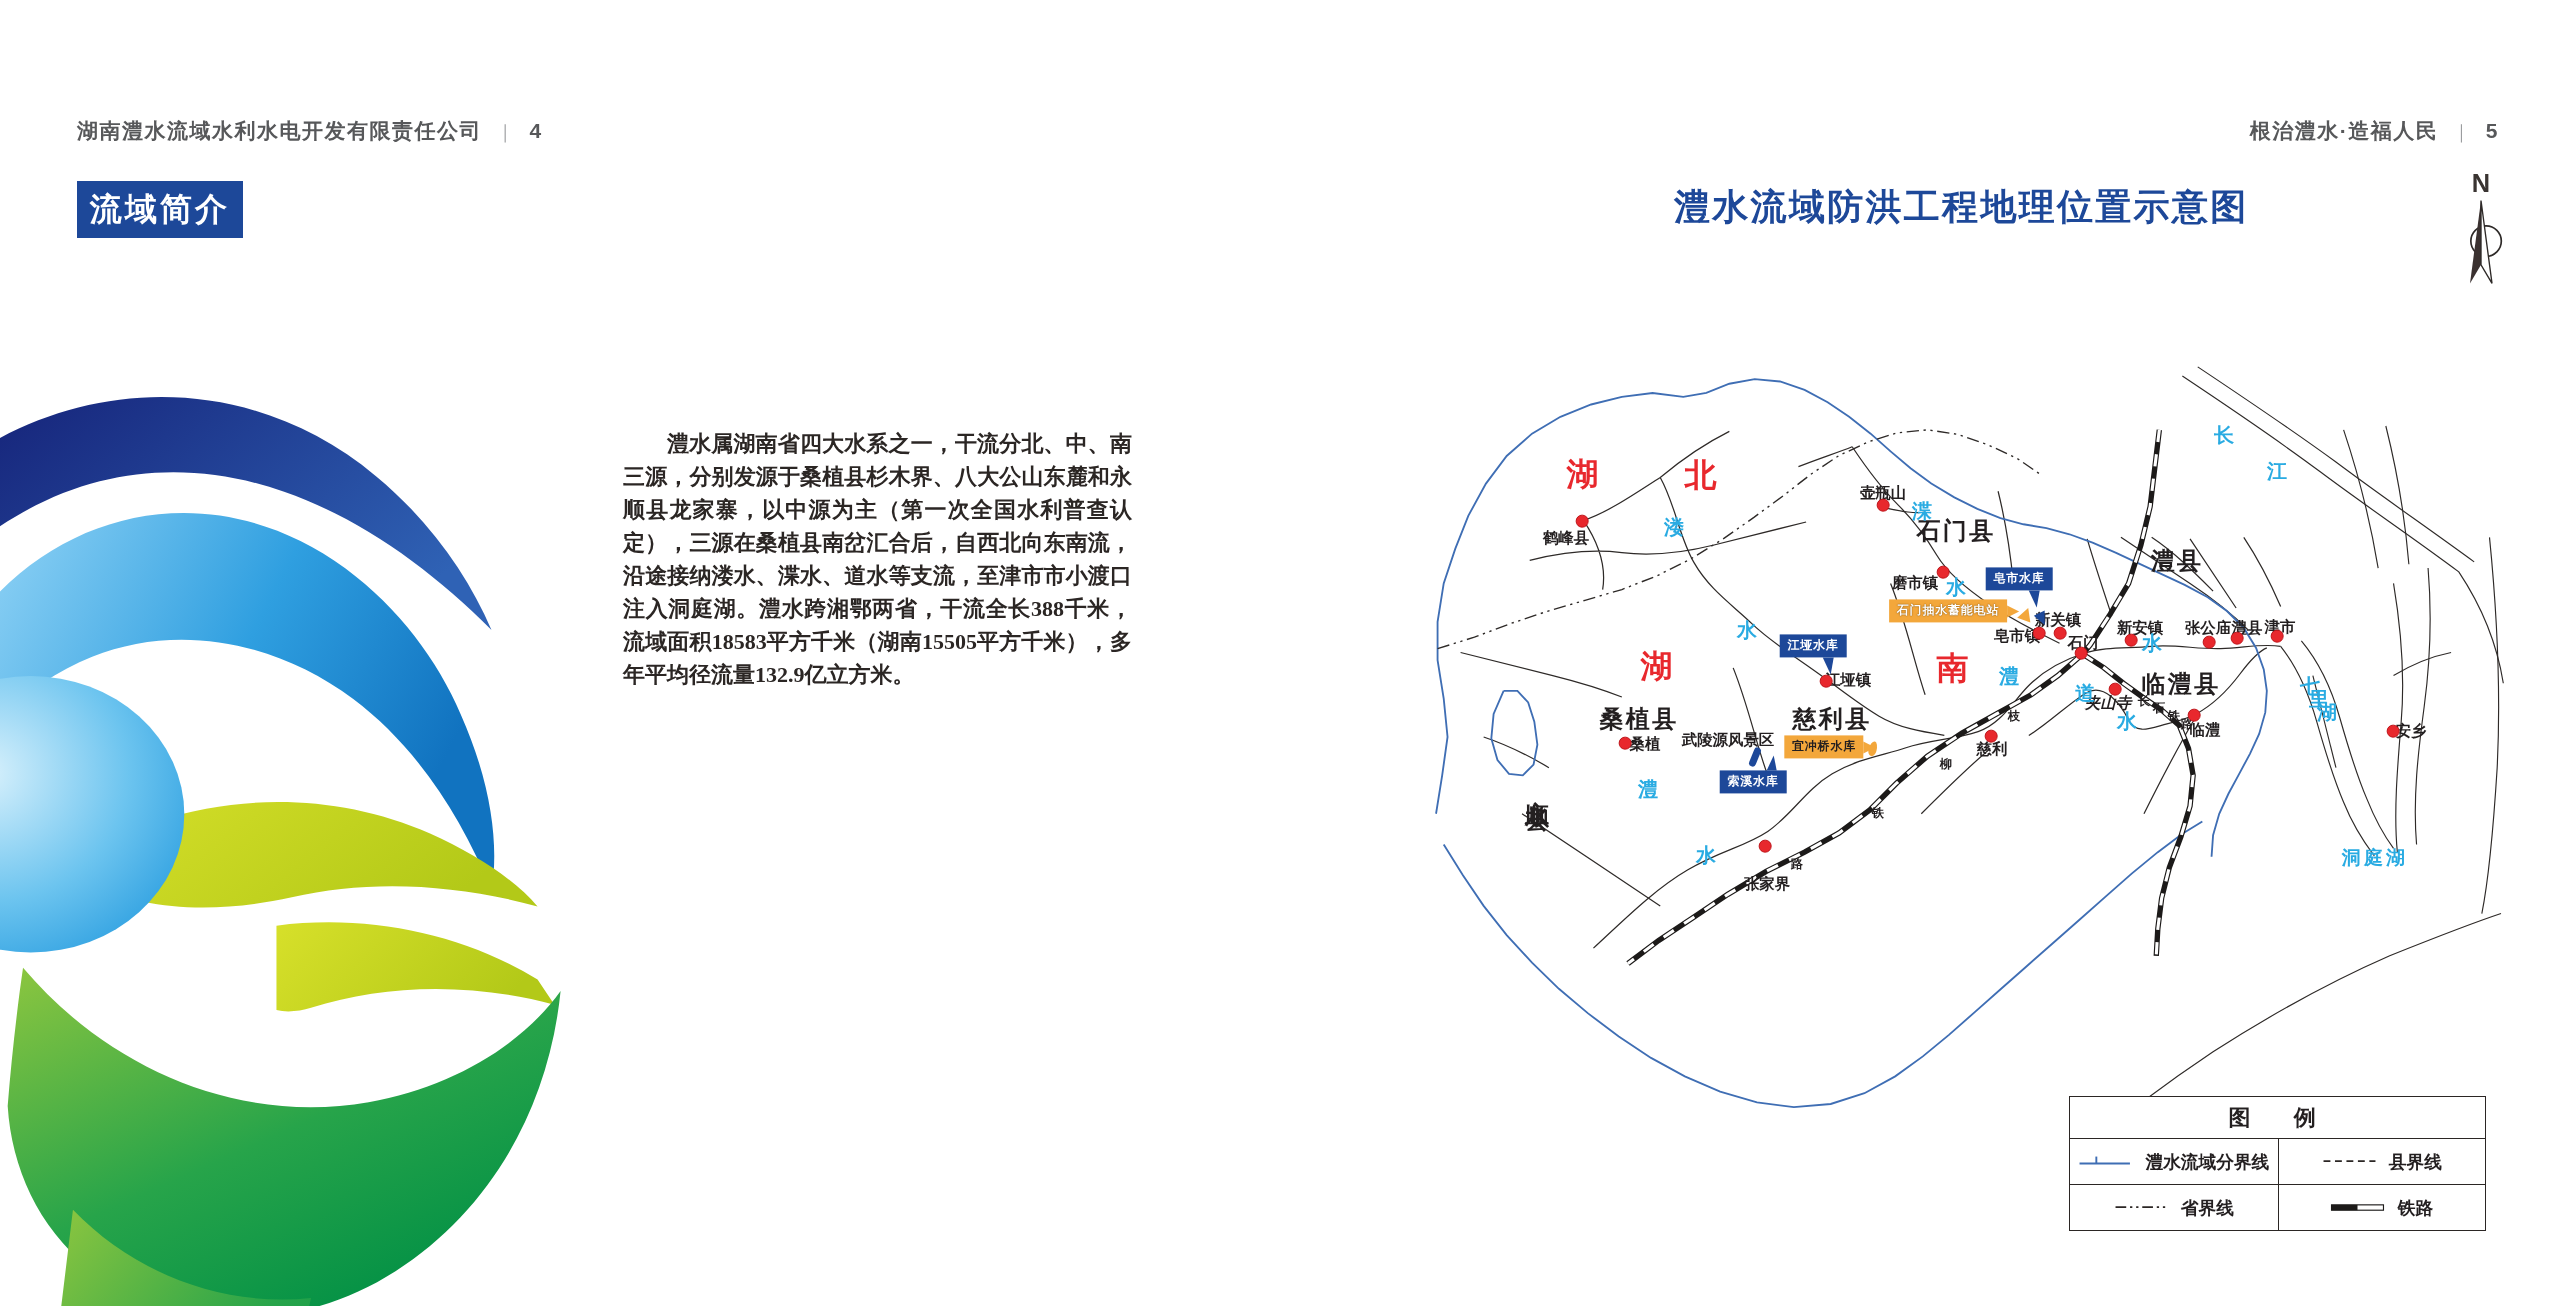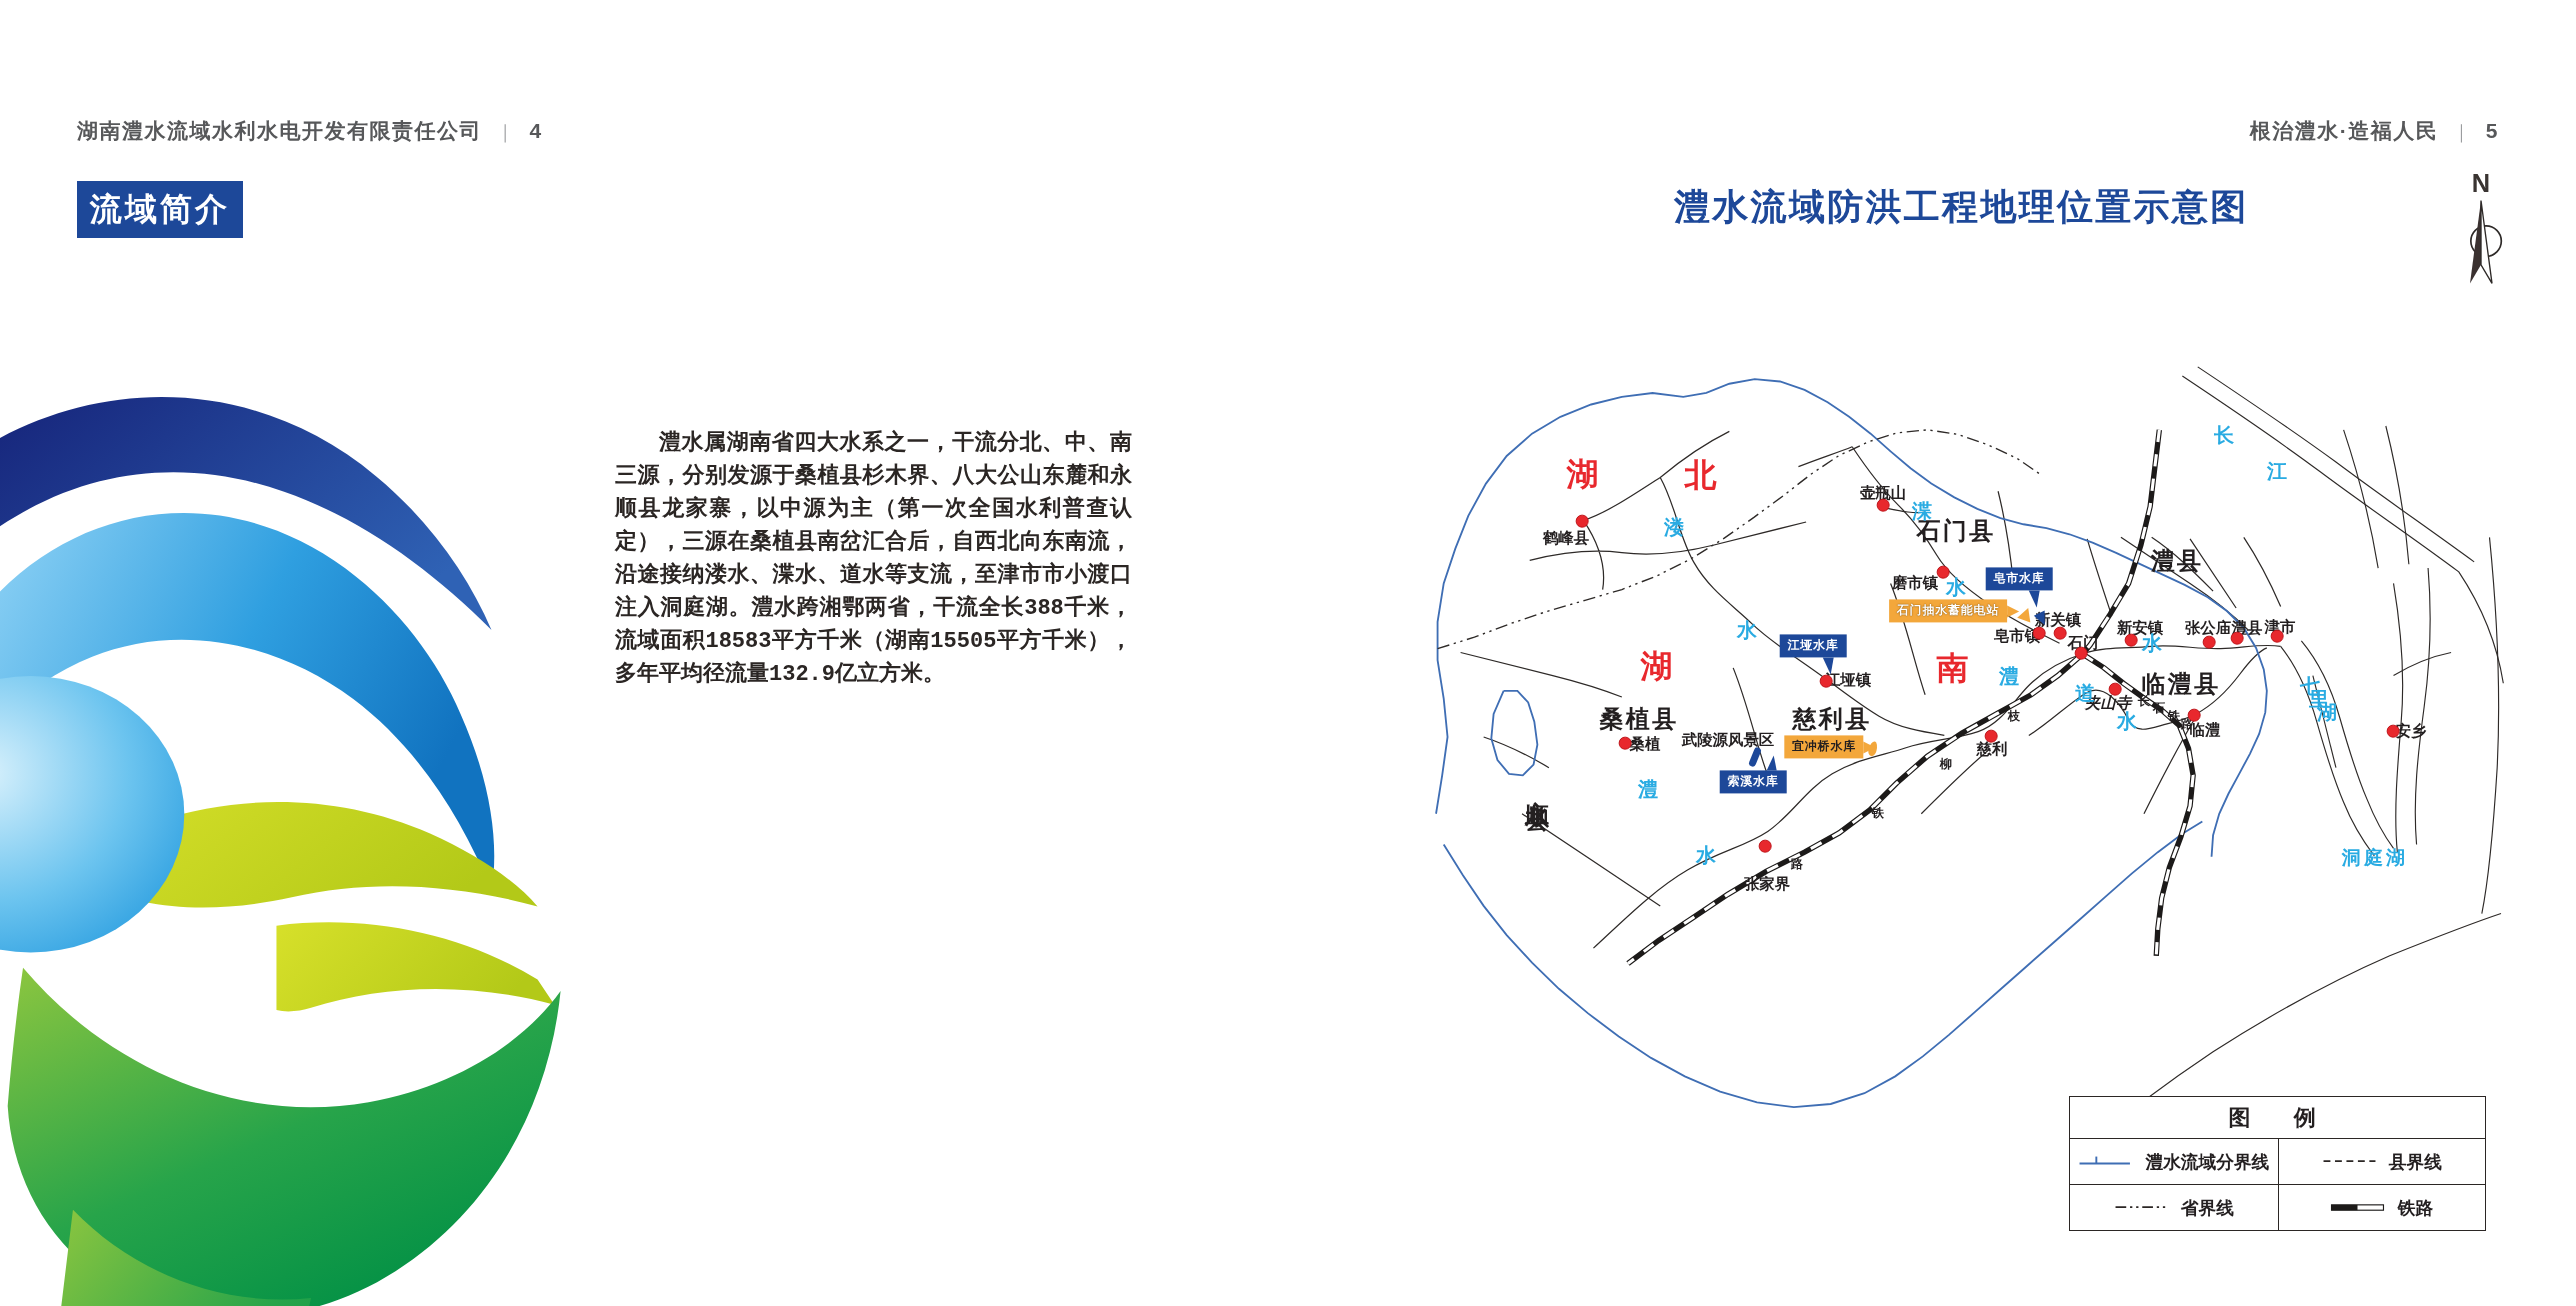--- a/index.html
+++ b/index.html
@@ -13,21 +13,21 @@
   .hdr-right{right:77px;}
   .hdr-divider{color:#9a9c9e;font-weight:normal;font-size:18.4px;}
 
   
   .section-title{position:absolute;left:77px;top:181px;width:166px;height:57px;
                  background:#1d4899;color:#ffffff;font-size:32px;font-weight:bold;
                  letter-spacing:3.1px;display:flex;align-items:center;justify-content:center;}
   .body-copy{position:absolute;left:607px;top:427px;width:525px;
              font-family:"Liberation Serif",serif;font-weight:bold;font-size:22px;
              line-height:33px;text-align:justify;color:#2b2624;}
-  .body-copy p{margin:0 0 37px 8px;text-indent:2em;font-family:Liberation Mono, monospace;}
+  .body-copy p{margin:0 0 37px 16px;text-indent:2em;}
 
   .logo-wrap{position:absolute;left:0;top:384px;width:599px;height:922px;}
 
   
   .map-title{position:absolute;left:1674px;top:183px;width:630px;
              font-size:36px;font-weight:bold;color:#1d4899;letter-spacing:2.3px;}
   .compass{position:absolute;left:2454px;top:170px;width:54px;height:127px;}
 
   .map-art{position:absolute;left:1413px;top:349px;}
 

